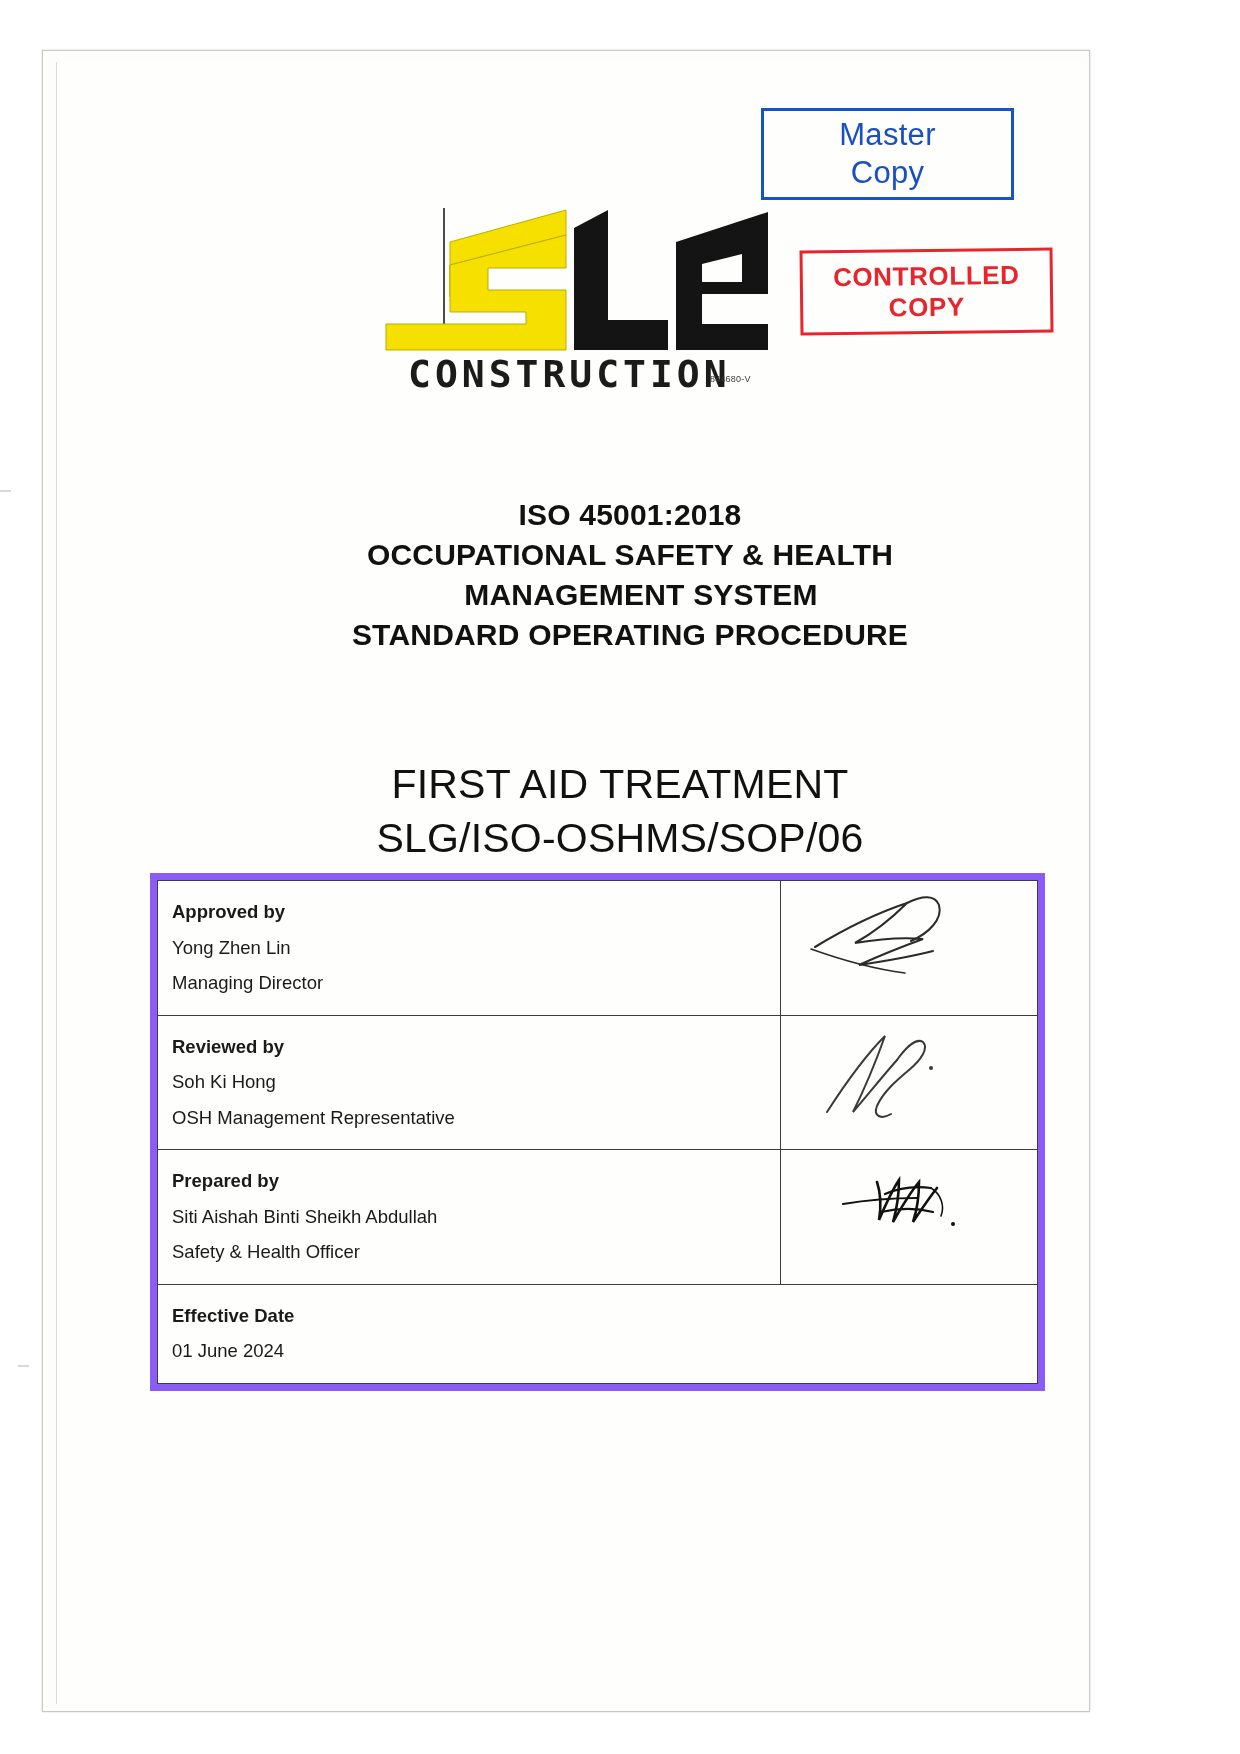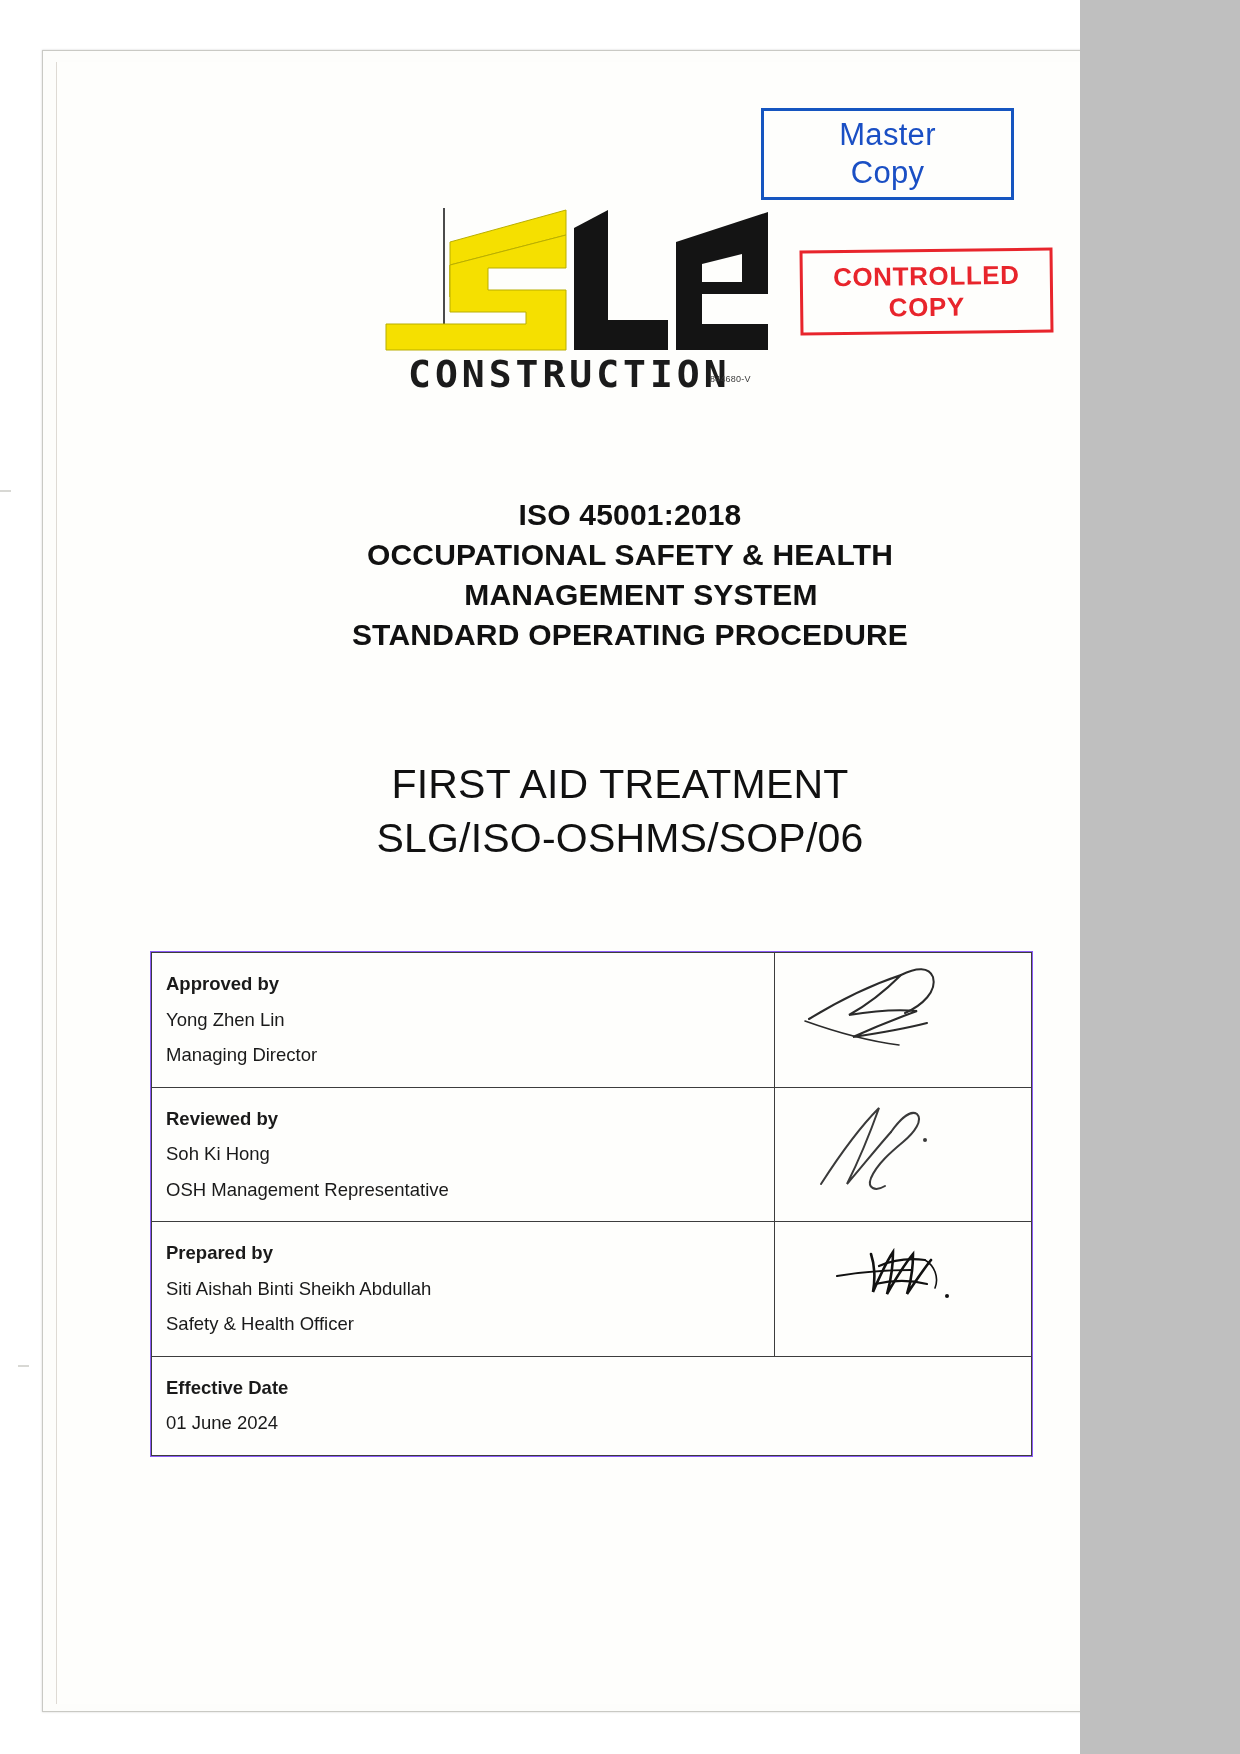--- a/index.html
+++ b/index.html
@@ -5,21 +5,21 @@
   html, body {
     margin: 0;
     padding: 0;
     background: #bfbfbf;
   }
   body {
     font-family: "Liberation Sans", sans-serif;
   }
   .page {
     position: relative;
-    width: 1080px;
+    width: 1240px;
     height: 1754px;
     background: #ffffff;
     overflow: hidden;
   }
   
   .scan-sheet {
     position: absolute;
     left: 42px;
     top: 50px;
     width: 1046px;
@@ -140,23 +140,23 @@
     font-size: 41px;
     line-height: 1.32;
     letter-spacing: 0.2px;
   }
   .doc-title div { white-space: nowrap; }
 
   
   .sig-table {
     position: absolute;
     left: 150px;
-    top: 951px;
+    top: 873px;
     width: 881px;
-    border: 1px solid #8b5cf6;
+    border: 7px solid #8b5cf6;
     border-collapse: collapse;
     background: transparent;
   }
   .sig-table table { width: 100%; border-collapse: collapse; }
   .sig-table td {
     border: 1px solid #3d3d3d;
     vertical-align: top;
     padding: 13px 0 14px 14px;
     font-size: 18.5px;
     color: #1a1a1a;

